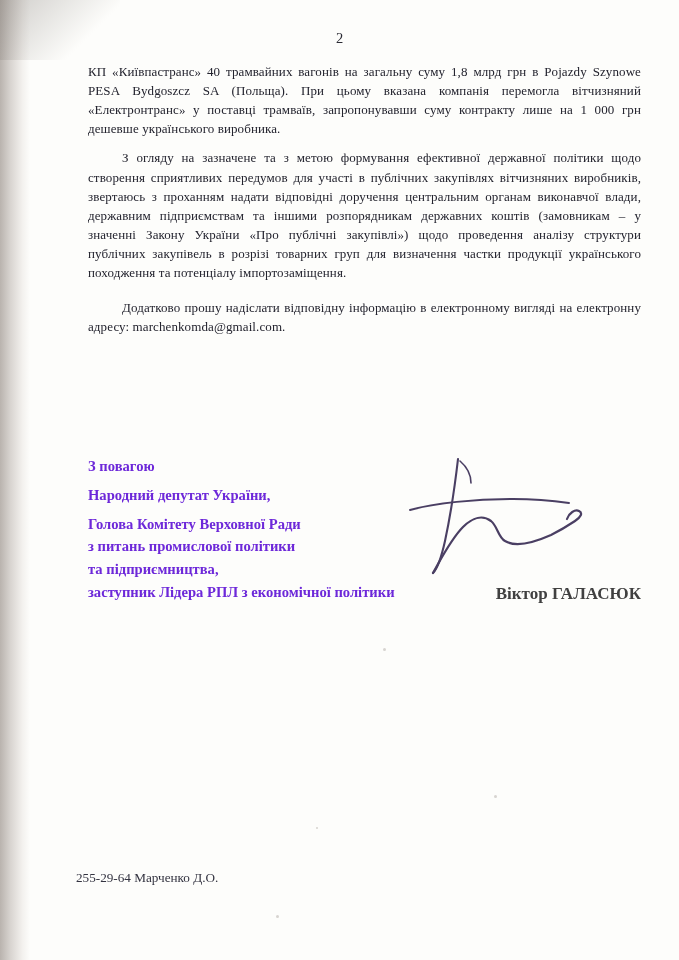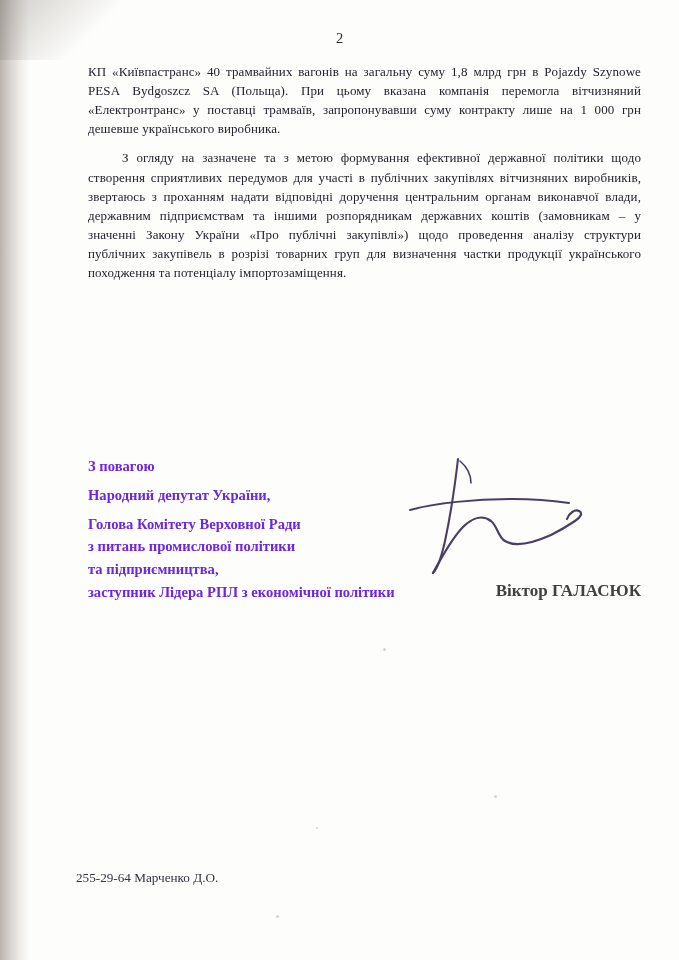--- a/index.html
+++ b/index.html
@@ -79,21 +79,21 @@
   .sign-line {
     font-size: 14.6px;
     font-weight: bold;
     color: #6d28d9;
     line-height: 1.56;
   }
   .sign-gap { height: 6px; }
   .sign-row {
     display: flex;
     justify-content: space-between;
-    align-items: flex-start;
+    align-items: flex-end;
     font-family: Liberation Serif, serif;
   }
   .sign-name {
     font-weight: bold;
     font-size: 17px;
     color: #404040;
     white-space: nowrap;
   }
 
   
@@ -125,20 +125,21 @@
 </head>
 <body>
 
 <div class="page">
 
   <div class="page-number">2</div>
 
   <div class="content">
     <p class="para">КП «Київпастранс» 40 трамвайних вагонів на загальну суму 1,8 млрд грн в Pojazdy Szynowe PESA Bydgoszcz SA (Польща). При цьому вказана компанія перемогла вітчизняний «Електронтранс» у поставці трамваїв, запропонувавши суму контракту лише на 1 000 грн дешевше українського виробника.</p>
     <p class="para indent">З огляду на зазначене та з метою формування ефективної державної політики щодо створення сприятливих передумов для участі в публічних закупівлях вітчизняних виробників, звертаюсь з проханням надати відповідні доручення центральним органам виконавчої влади, державним підприємствам та іншими розпорядникам державних коштів (замовникам – у значенні Закону України «Про публічні закупівлі») щодо проведення аналізу структури публічних закупівель в розрізі товарних груп для визначення частки продукції українського походження та потенціалу імпортозаміщення.</p>
+    <p class="para indent" style="margin-top:16px;">Додатково прошу надіслати відповідну інформацію в електронному вигляді на електронну адресу: marchenkomda@gmail.com.</p>
   </div>
 
   <div class="sign-block">
     <div class="sign-line">З повагою</div>
     <div class="sign-gap"></div>
     <div class="sign-line">Народний депутат України,</div>
     <div class="sign-gap"></div>
     <div class="sign-line">Голова Комітету Верховної Ради</div>
     <div class="sign-line">з питань промислової політики</div>
     <div class="sign-line">та підприємництва,</div>

